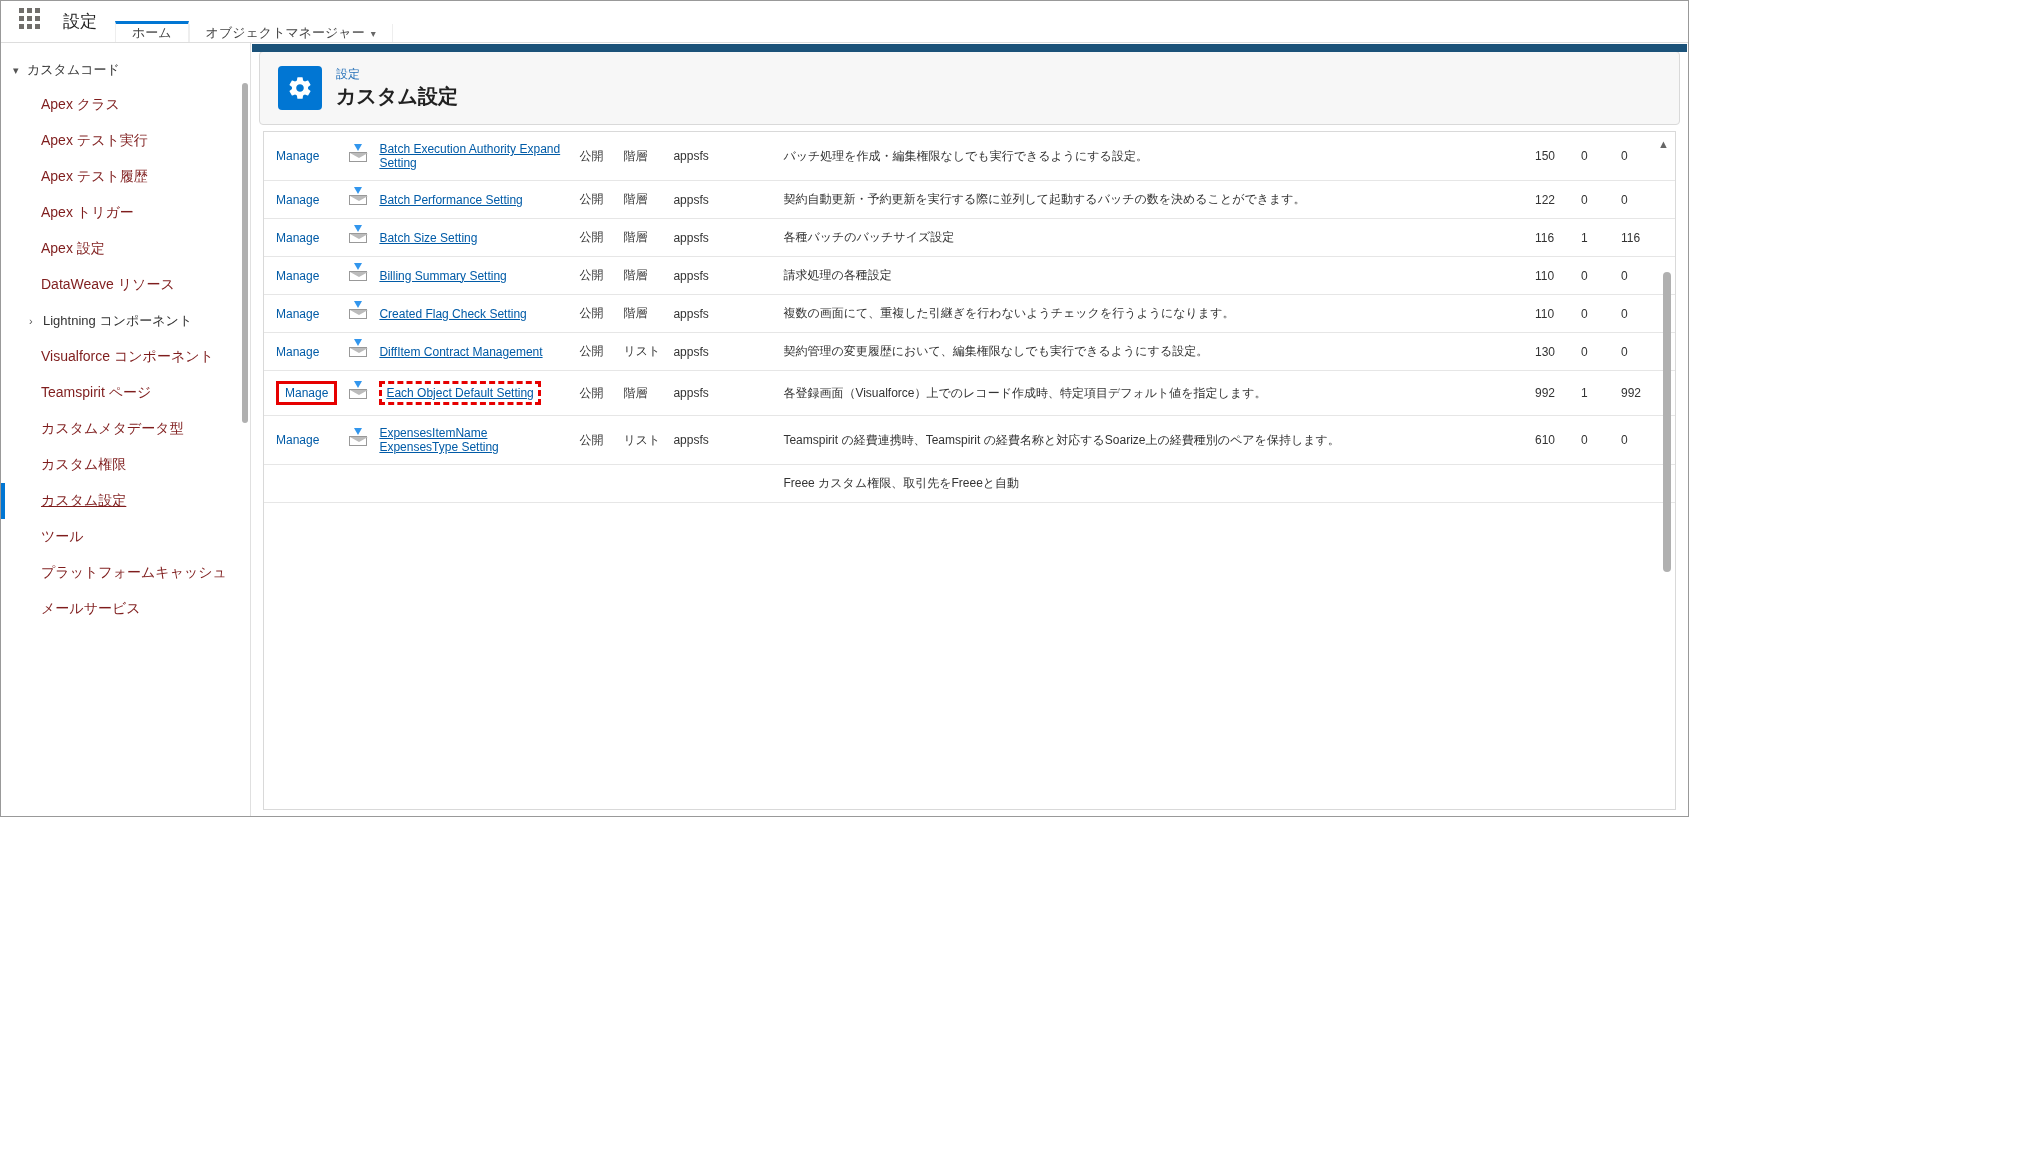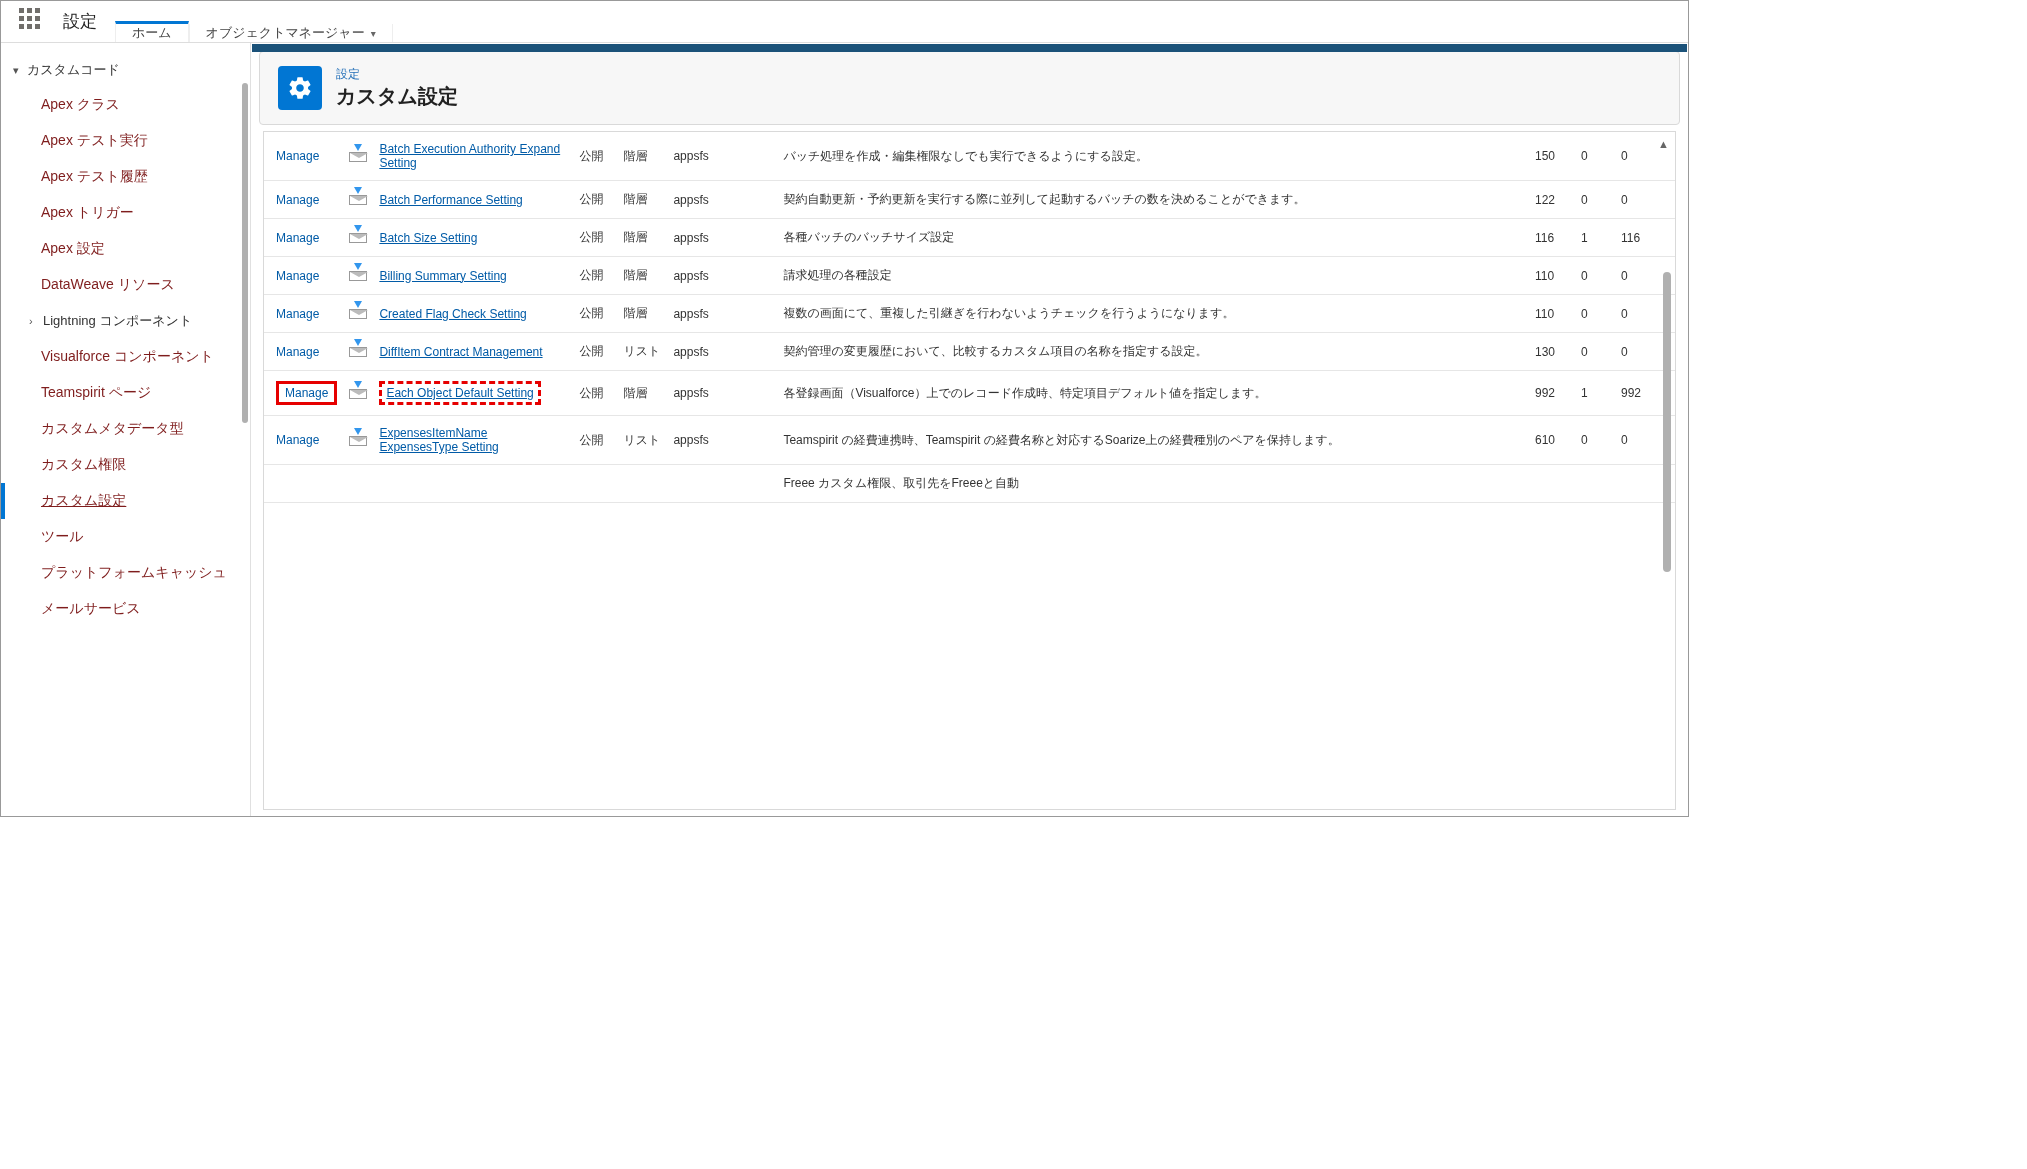--- a/index.html
+++ b/index.html
@@ -189,21 +189,21 @@
                 <td class="num" style="width: 40px;">0</td>
                 <td class="num" style="width: 60px;">0</td>
               </tr>
               <tr>
                 <td class="action" style="width: 62px; padding-left: 12px;"><a href="#">Manage</a></td>
                 <td class="dl"><span class="dl-icon"><span class="arrow"></span><span class="env"></span></span></td>
                 <td class="name" style="width: 200px;"><a href="#">DiffItem Contract Management</a></td>
                 <td style="width: 44px;">公開</td>
                 <td style="width: 50px;">リスト</td>
                 <td style="width: 110px;">appsfs</td>
-                <td class="desc">契約管理の変更履歴において、比較するカスタム項目の名称を指定する設定。</td>
+                <td class="desc">契約管理の変更履歴において、編集権限なしでも実行できるようにする設定。</td>
                 <td class="num" style="width: 46px;">130</td>
                 <td class="num" style="width: 40px;">0</td>
                 <td class="num" style="width: 60px;">0</td>
               </tr>
               <tr>
                 <td class="action" style="width: 62px; padding-left: 12px;"><span class="hl-solid"><a href="#">Manage</a></span></td>
                 <td class="dl"><span class="dl-icon"><span class="arrow"></span><span class="env"></span></span></td>
                 <td class="name" style="width: 200px;"><span class="hl-dash"><a href="#">Each Object Default Setting</a></span></td>
                 <td style="width: 44px;">公開</td>
                 <td style="width: 50px;">階層</td>

